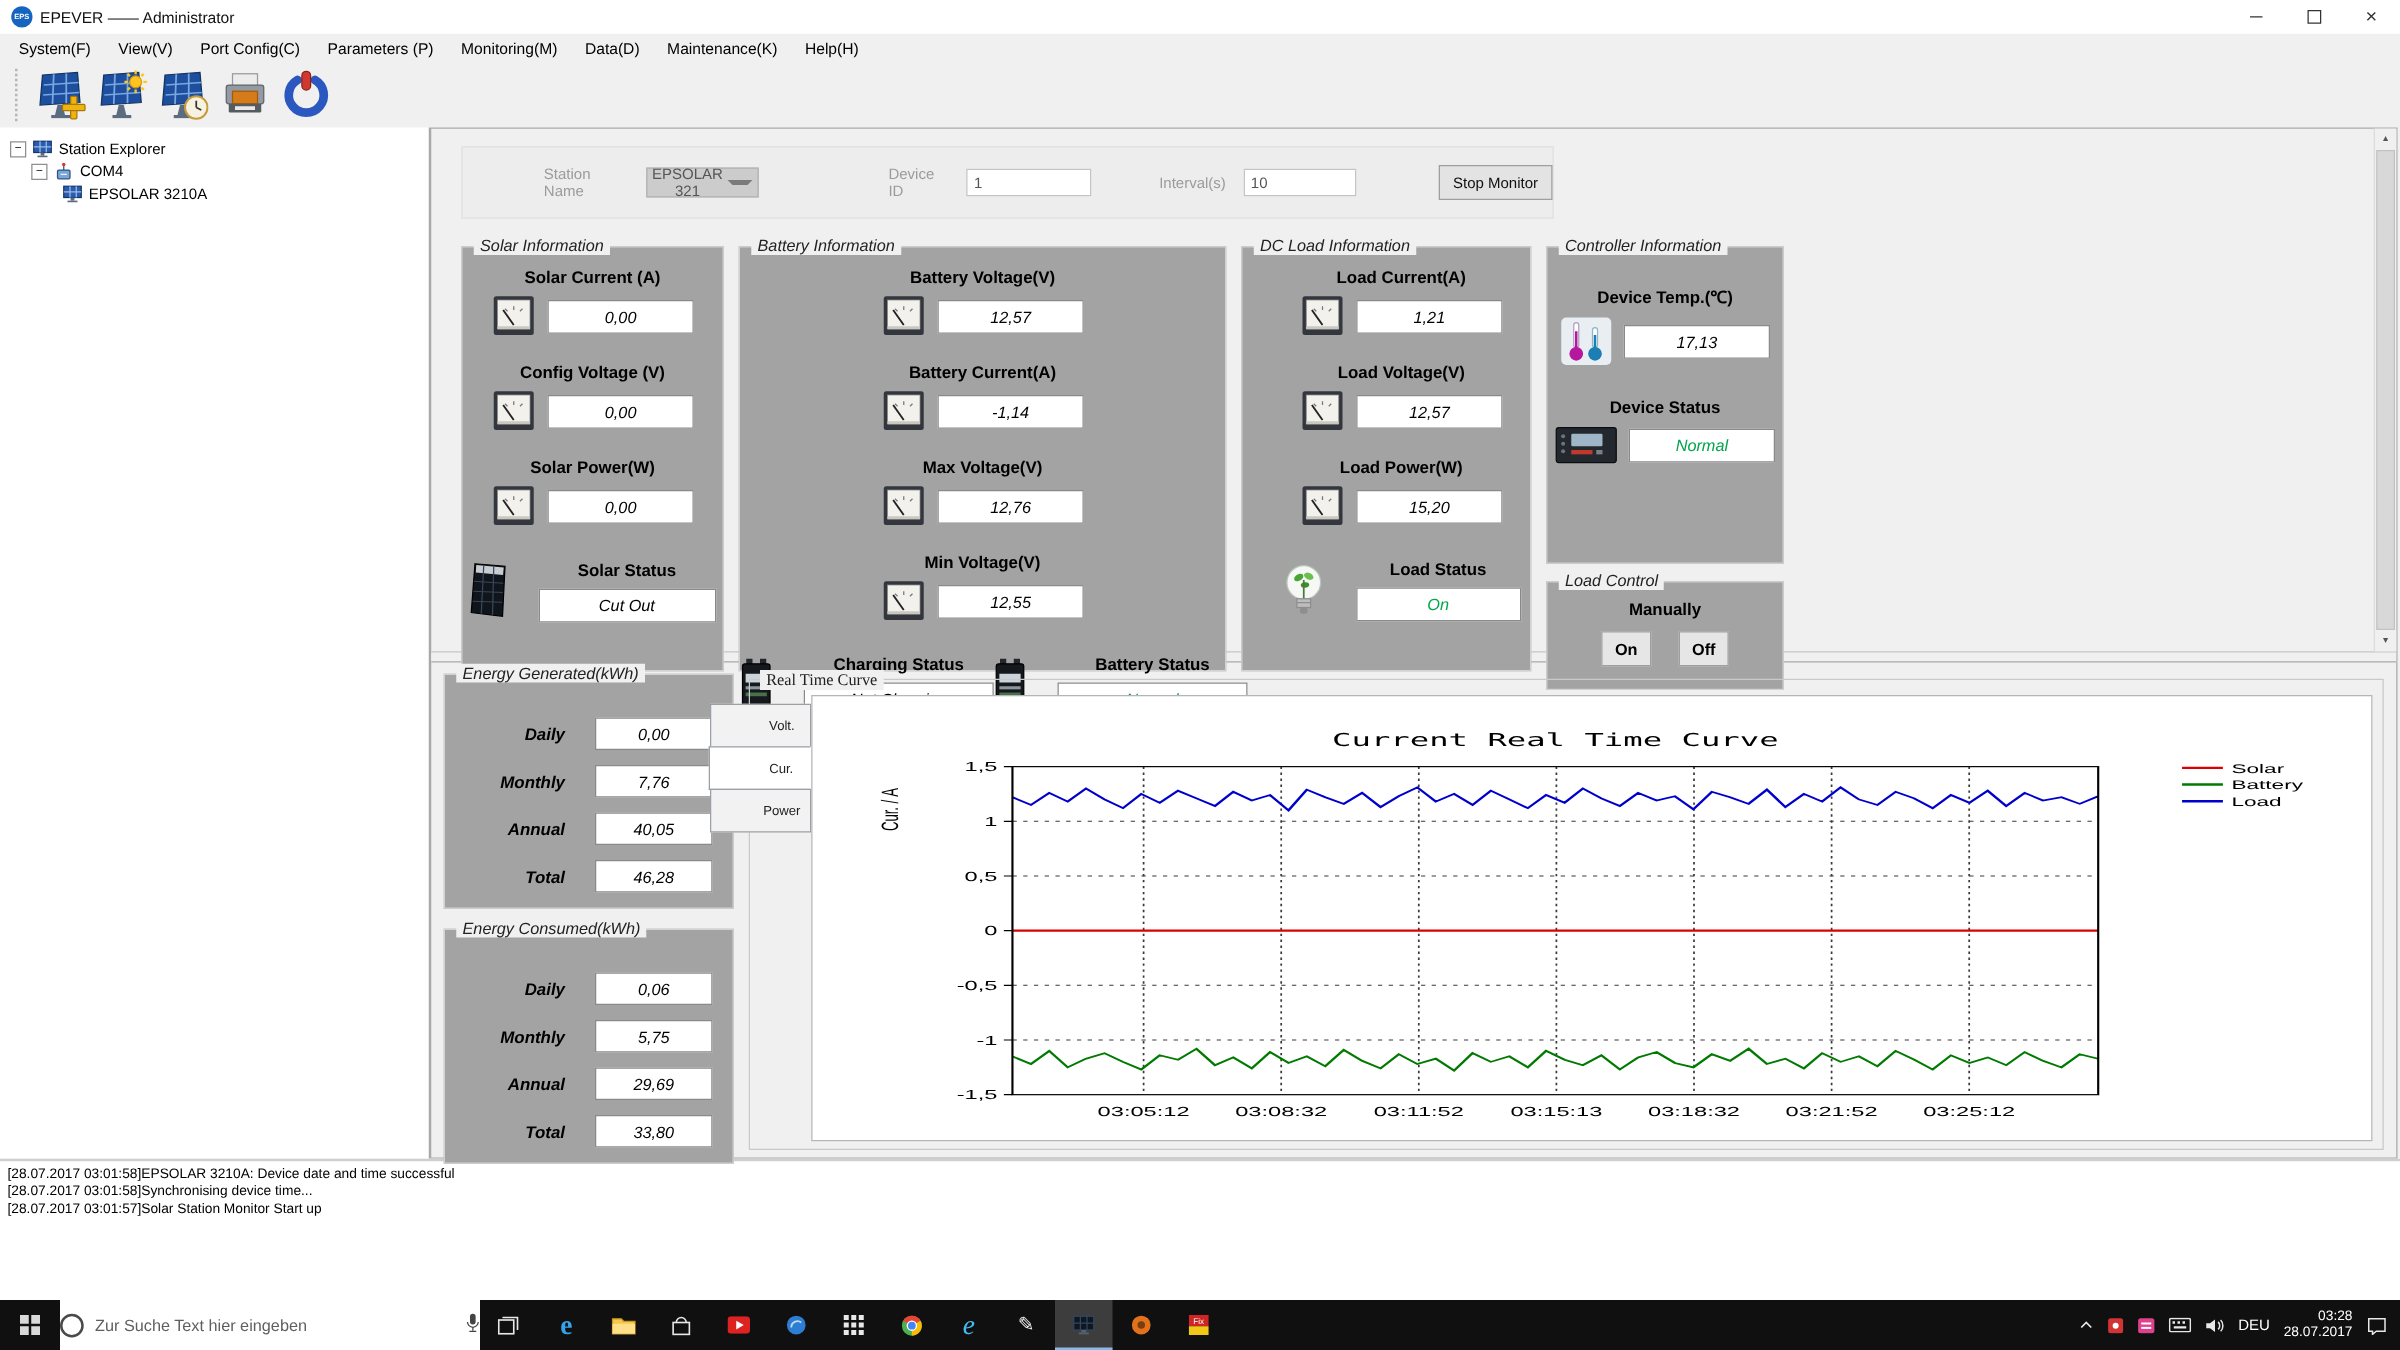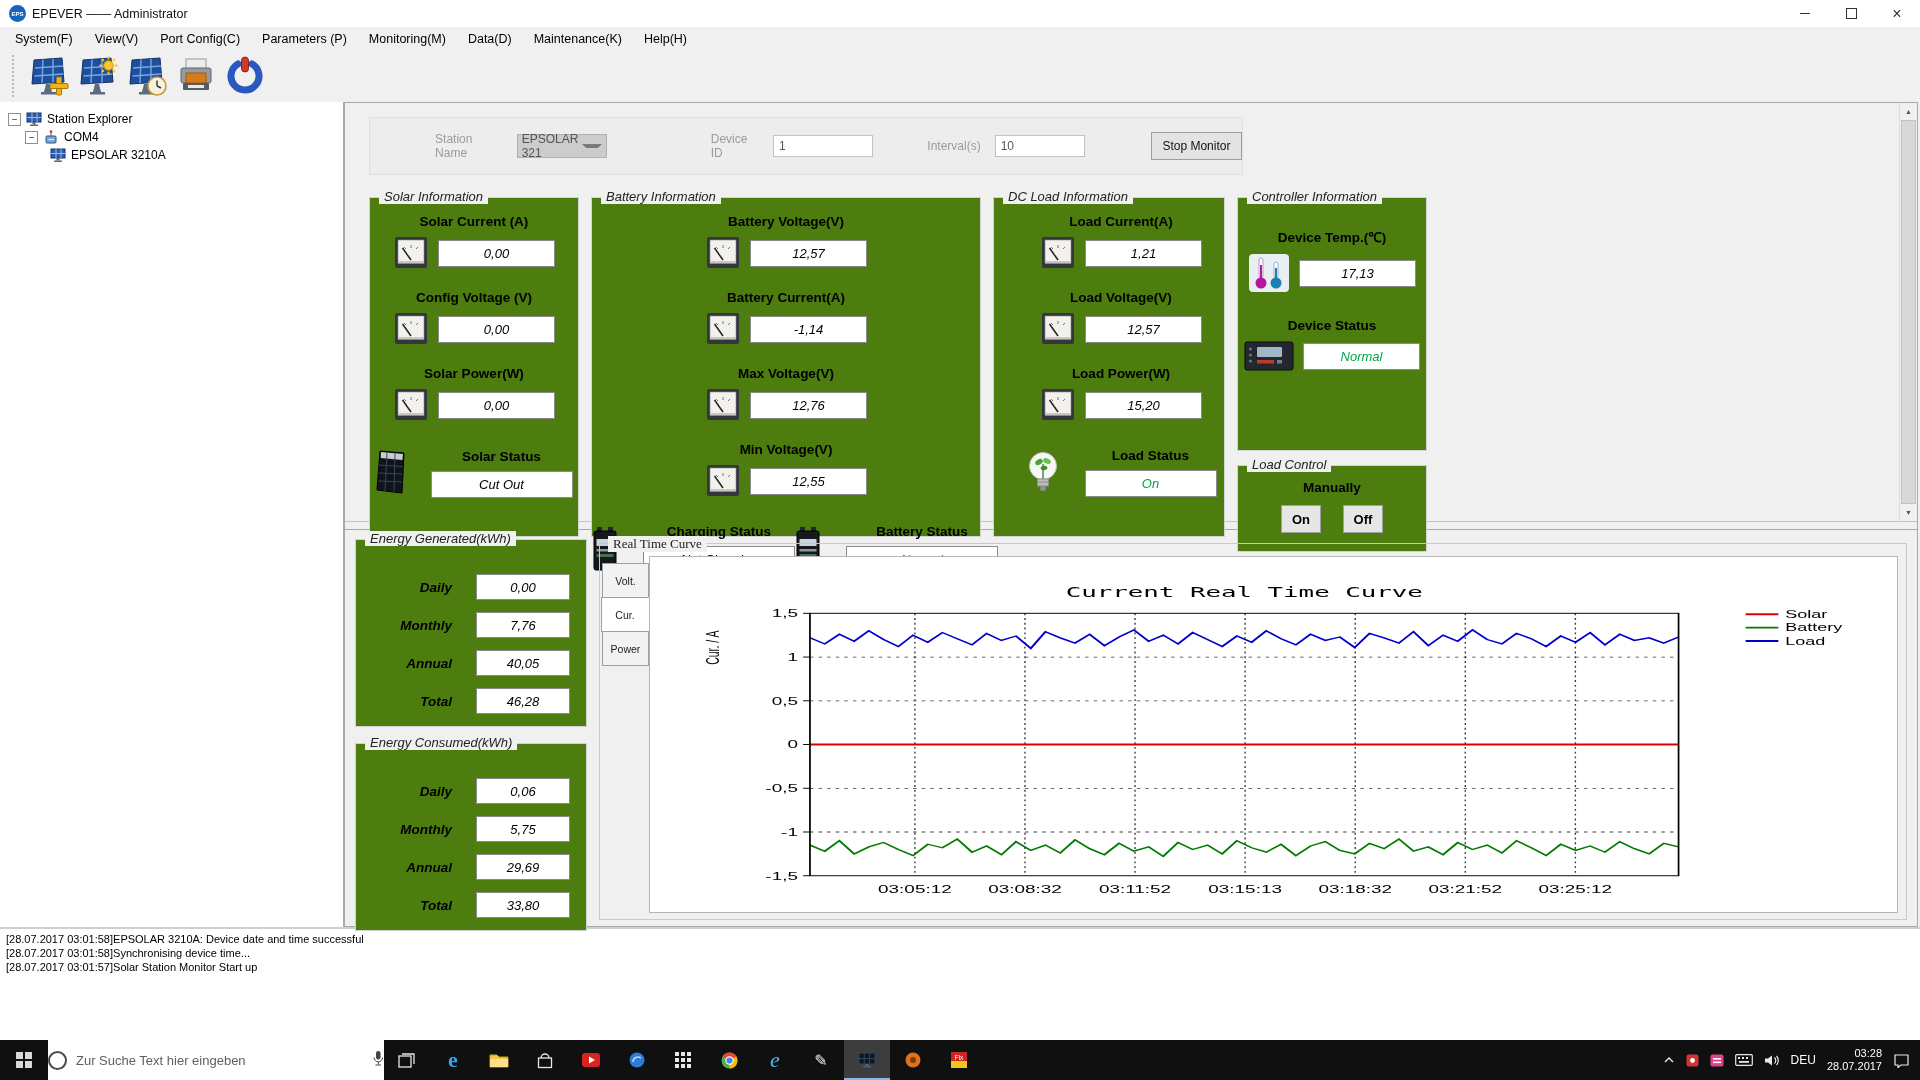--- a/index.html
+++ b/index.html
@@ -34,29 +34,29 @@
   .mainpanel{flex:1;display:flex;flex-direction:column;border:1px solid #a9a9a9;background:#f0f0f0;margin-right:2px;min-width:0;}
   .monitorarea{height:404px;position:relative;border-bottom:1px solid #c5c5c5;padding:14px 24px 0 16px;flex:0 0 auto;}
   .splitter{height:7px;border-bottom:1px solid #a9a9a9;background:#f0f0f0;flex:0 0 auto;}
   .lowerarea{flex:1;display:flex;padding:9px 10px 6px 10px;gap:12px;min-height:0;}
 
   
   .formrow{width:872px;height:56px;background:#ededed;border:1px solid #dfdfdf;display:flex;align-items:center;margin-left:8px;font-size:12px;color:#9b9b9b;}
   .fspace1{width:70px;} .fgap{width:58px;}
   .flabel{margin-right:14px;}
   .fselect{width:86px;height:22px;background:#ccc;border:1px solid #b0b0b0;color:#555;display:flex;align-items:center;padding:0 4px;gap:4px;}
-  .fselect span{flex:1;}
+  .fselect span{flex:1;text-align:center;}
   .caret{width:0;height:0;border:4px solid transparent;border-top-color:#7a7a7a;margin-top:4px;}
   .finput{width:95px;height:20px;background:#fff;border:1px solid #c4c4c4;color:#555;display:flex;align-items:center;padding:0 5px;}
   .stopbtn{width:96px;height:26px;background:#e3e3e3;border:1px solid #9f9f9f;color:#111;font-size:12px;
     display:flex;align-items:center;justify-content:center;margin-left:66px;}
 
   
   .groupsrow{display:flex;gap:12px;margin-top:22px;margin-left:8px;align-items:flex-start;}
-  .groupbox{position:relative;border:1px solid #d2d2d2;background:#4d7c0f;}
+  .groupbox{position:relative;border:1px solid #d2d2d2;background:#a3a3a3;}
   .gbtitle{position:absolute;top:-9px;left:9px;background:#f0f0f0;padding:0 5px;font-style:italic;font-size:13px;color:#222;white-space:nowrap;}
   .gb-solar{width:208px;height:322px;padding-top:16px;}
   .gb-batt{width:388px;height:322px;padding-top:16px;}
   .gb-dc{width:206px;height:322px;padding-top:16px;padding-left:24px;}
   .rightcol{width:190px;display:flex;flex-direction:column;}
   .gb-ctrl{height:222px;padding-top:30px;}
   .gb-load{height:85px;margin-top:14px;}
 
   .metric{height:76px;display:flex;flex-direction:column;align-items:center;}
   .mlabel{font-weight:bold;font-size:13.5px;margin-bottom:7px;text-align:center;}
@@ -84,21 +84,21 @@
   .elabel{font-weight:bold;font-style:italic;font-size:13.5px;}
   .ebox{width:92px;height:24px;border:1px solid #8a8a8a;background:#fff;display:flex;align-items:center;justify-content:center;
     font-style:italic;font-size:13px;}
 
   
   .curvebox{flex:1;border:1px solid #c9c9c9;position:relative;margin-top:4px;min-width:0;}
   .cptitle{position:absolute;top:-8px;left:8px;background:#f0f0f0;padding:0 5px;font-size:13px;color:#222;font-family:Liberation Serif, serif;}
   .curvecontent{display:flex;padding:12px 8px 6px 2px;height:calc(100% - 18px);}
   .tabs{width:47px;display:flex;flex-direction:column;align-items:flex-end;padding-top:8px;flex:0 0 auto;}
   .tab{width:45px;height:33px;border:1px solid #9aa0a6;background:#f2f2f2;font-size:10.5px;color:#222;
-    display:flex;align-items:center;justify-content:center;margin-top:-1px;}
+    display:flex;align-items:center;justify-content:center;margin-top:-1px;padding-left:34px;}
   .tab.active{background:#fff;border-right-color:#fff;width:46px;}
   .chartbox{flex:1;background:#fff;border:1px solid #b5b5b5;position:relative;}
   .chartbox svg{display:block;}
 
   
   .logarea{height:103px;background:#fff;border-top:2px solid #cfcfcf;font-size:11px;padding:4px 6px;flex:0 0 auto;}
   .logline{margin-bottom:2px;white-space:nowrap;}
 
   
   .taskbar{height:40px;background:#101010;display:flex;align-items:stretch;color:#fff;flex:0 0 auto;}

